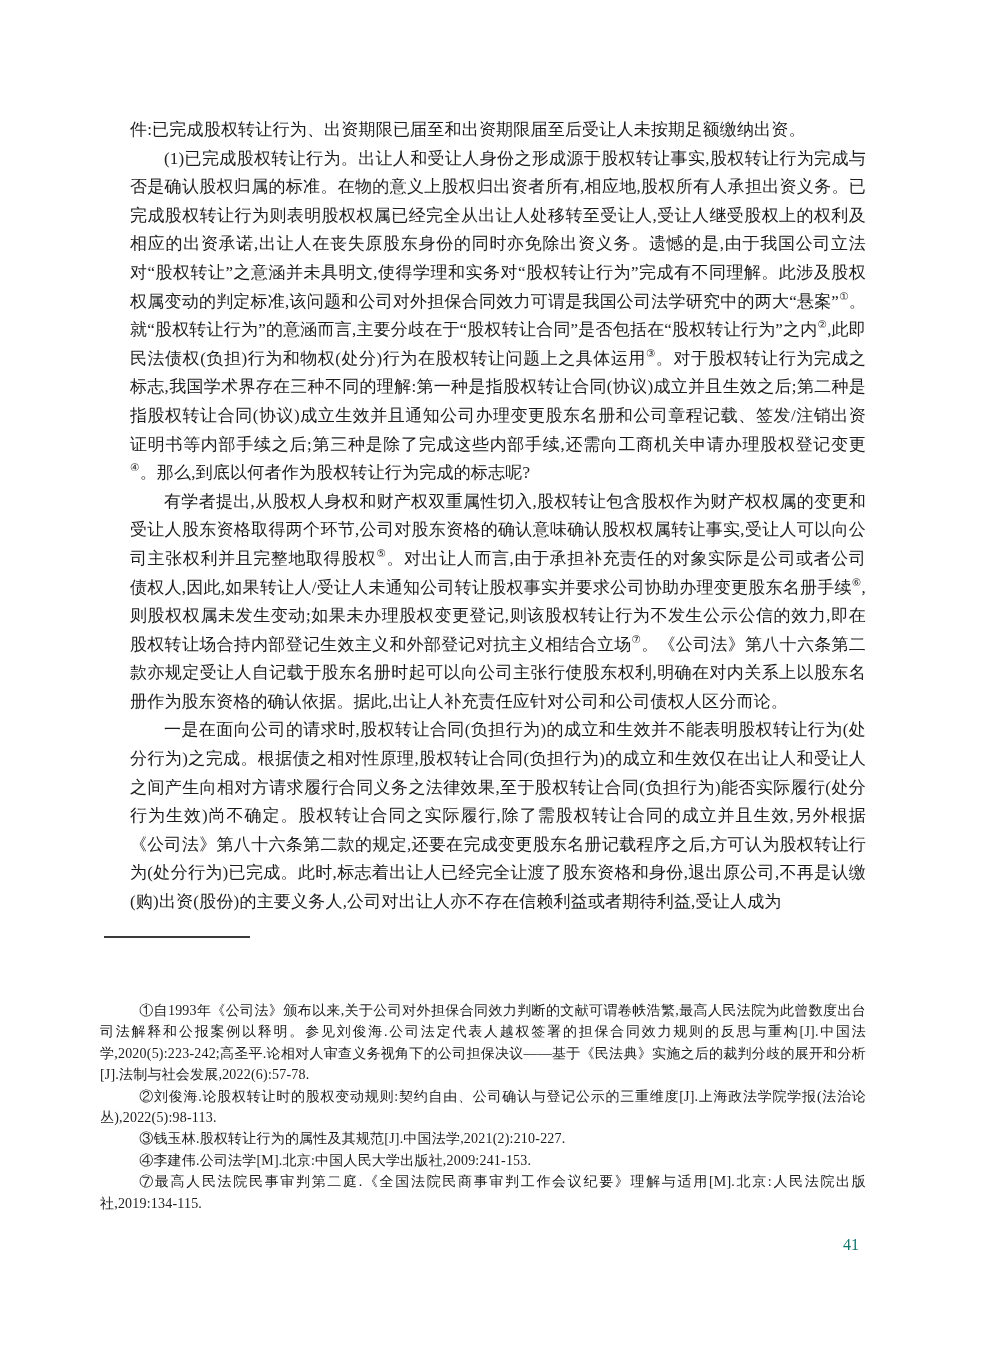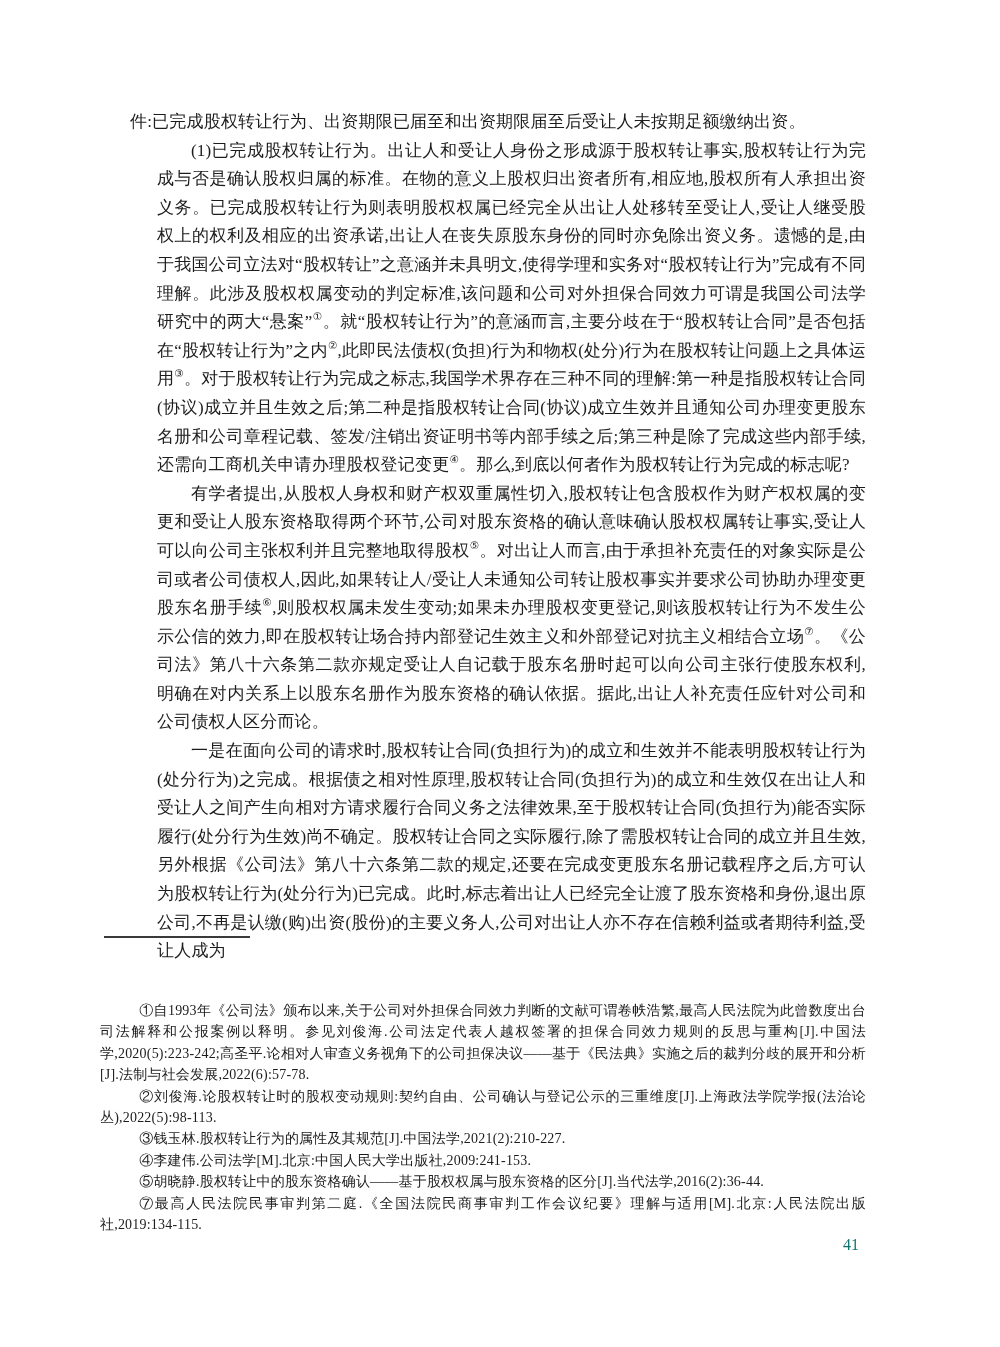--- a/index.html
+++ b/index.html
@@ -16,33 +16,32 @@
     overflow: hidden;
   }
   .page {
     position: absolute;
     inset: 0;
     background: #ffffff;
   }
   .body-text {
     position: absolute;
     left: 130px;
-    top: 108px;
+    top: 116px;
     width: 736px;
     font-size: 17px;
     line-height: 28.6px;
     text-align: justify;
     letter-spacing: 0.2px;
   }
   .body-text p {
     margin: 0;
   }
   .body-text p.indent {
     text-indent: 2em;
-    margin-left: 27px;
   }
   .body-text sup {
     font-size: 10.5px;
     line-height: 0;
     vertical-align: super;
   }
   .footnote-sep {
     position: absolute;
     left: 104px;
     top: 936px;
@@ -85,19 +84,18 @@
     <p class="indent">一是在面向公司的请求时,股权转让合同(负担行为)的成立和生效并不能表明股权转让行为(处分行为)之完成。根据债之相对性原理,股权转让合同(负担行为)的成立和生效仅在出让人和受让人之间产生向相对方请求履行合同义务之法律效果,至于股权转让合同(负担行为)能否实际履行(处分行为生效)尚不确定。股权转让合同之实际履行,除了需股权转让合同的成立并且生效,另外根据《公司法》第八十六条第二款的规定,还要在完成变更股东名册记载程序之后,方可认为股权转让行为(处分行为)已完成。此时,标志着出让人已经完全让渡了股东资格和身份,退出原公司,不再是认缴(购)出资(股份)的主要义务人,公司对出让人亦不存在信赖利益或者期待利益,受让人成为</p>
   </div>
 
   <div class="footnote-sep"></div>
 
   <div class="footnotes">
     <p>①自1993年《公司法》颁布以来,关于公司对外担保合同效力判断的文献可谓卷帙浩繁,最高人民法院为此曾数度出台司法解释和公报案例以释明。参见刘俊海.公司法定代表人越权签署的担保合同效力规则的反思与重构[J].中国法学,2020(5):223-242;高圣平.论相对人审查义务视角下的公司担保决议——基于《民法典》实施之后的裁判分歧的展开和分析[J].法制与社会发展,2022(6):57-78.</p>
     <p>②刘俊海.论股权转让时的股权变动规则:契约自由、公司确认与登记公示的三重维度[J].上海政法学院学报(法治论丛),2022(5):98-113.</p>
     <p>③钱玉林.股权转让行为的属性及其规范[J].中国法学,2021(2):210-227.</p>
     <p>④李建伟.公司法学[M].北京:中国人民大学出版社,2009:241-153.</p>
-    <p>⑤胡晓静.股权转让中的股东资格确认——基于股权权属与股东资格的区分[J].当代法学,2016(2):36-44.</p>
     <p>⑦最高人民法院民事审判第二庭.《全国法院民商事审判工作会议纪要》理解与适用[M].北京:人民法院出版社,2019:134-115.</p>
   </div>
 
   <div class="page-number">41</div>
 
 </div>
 
 </body></html>

